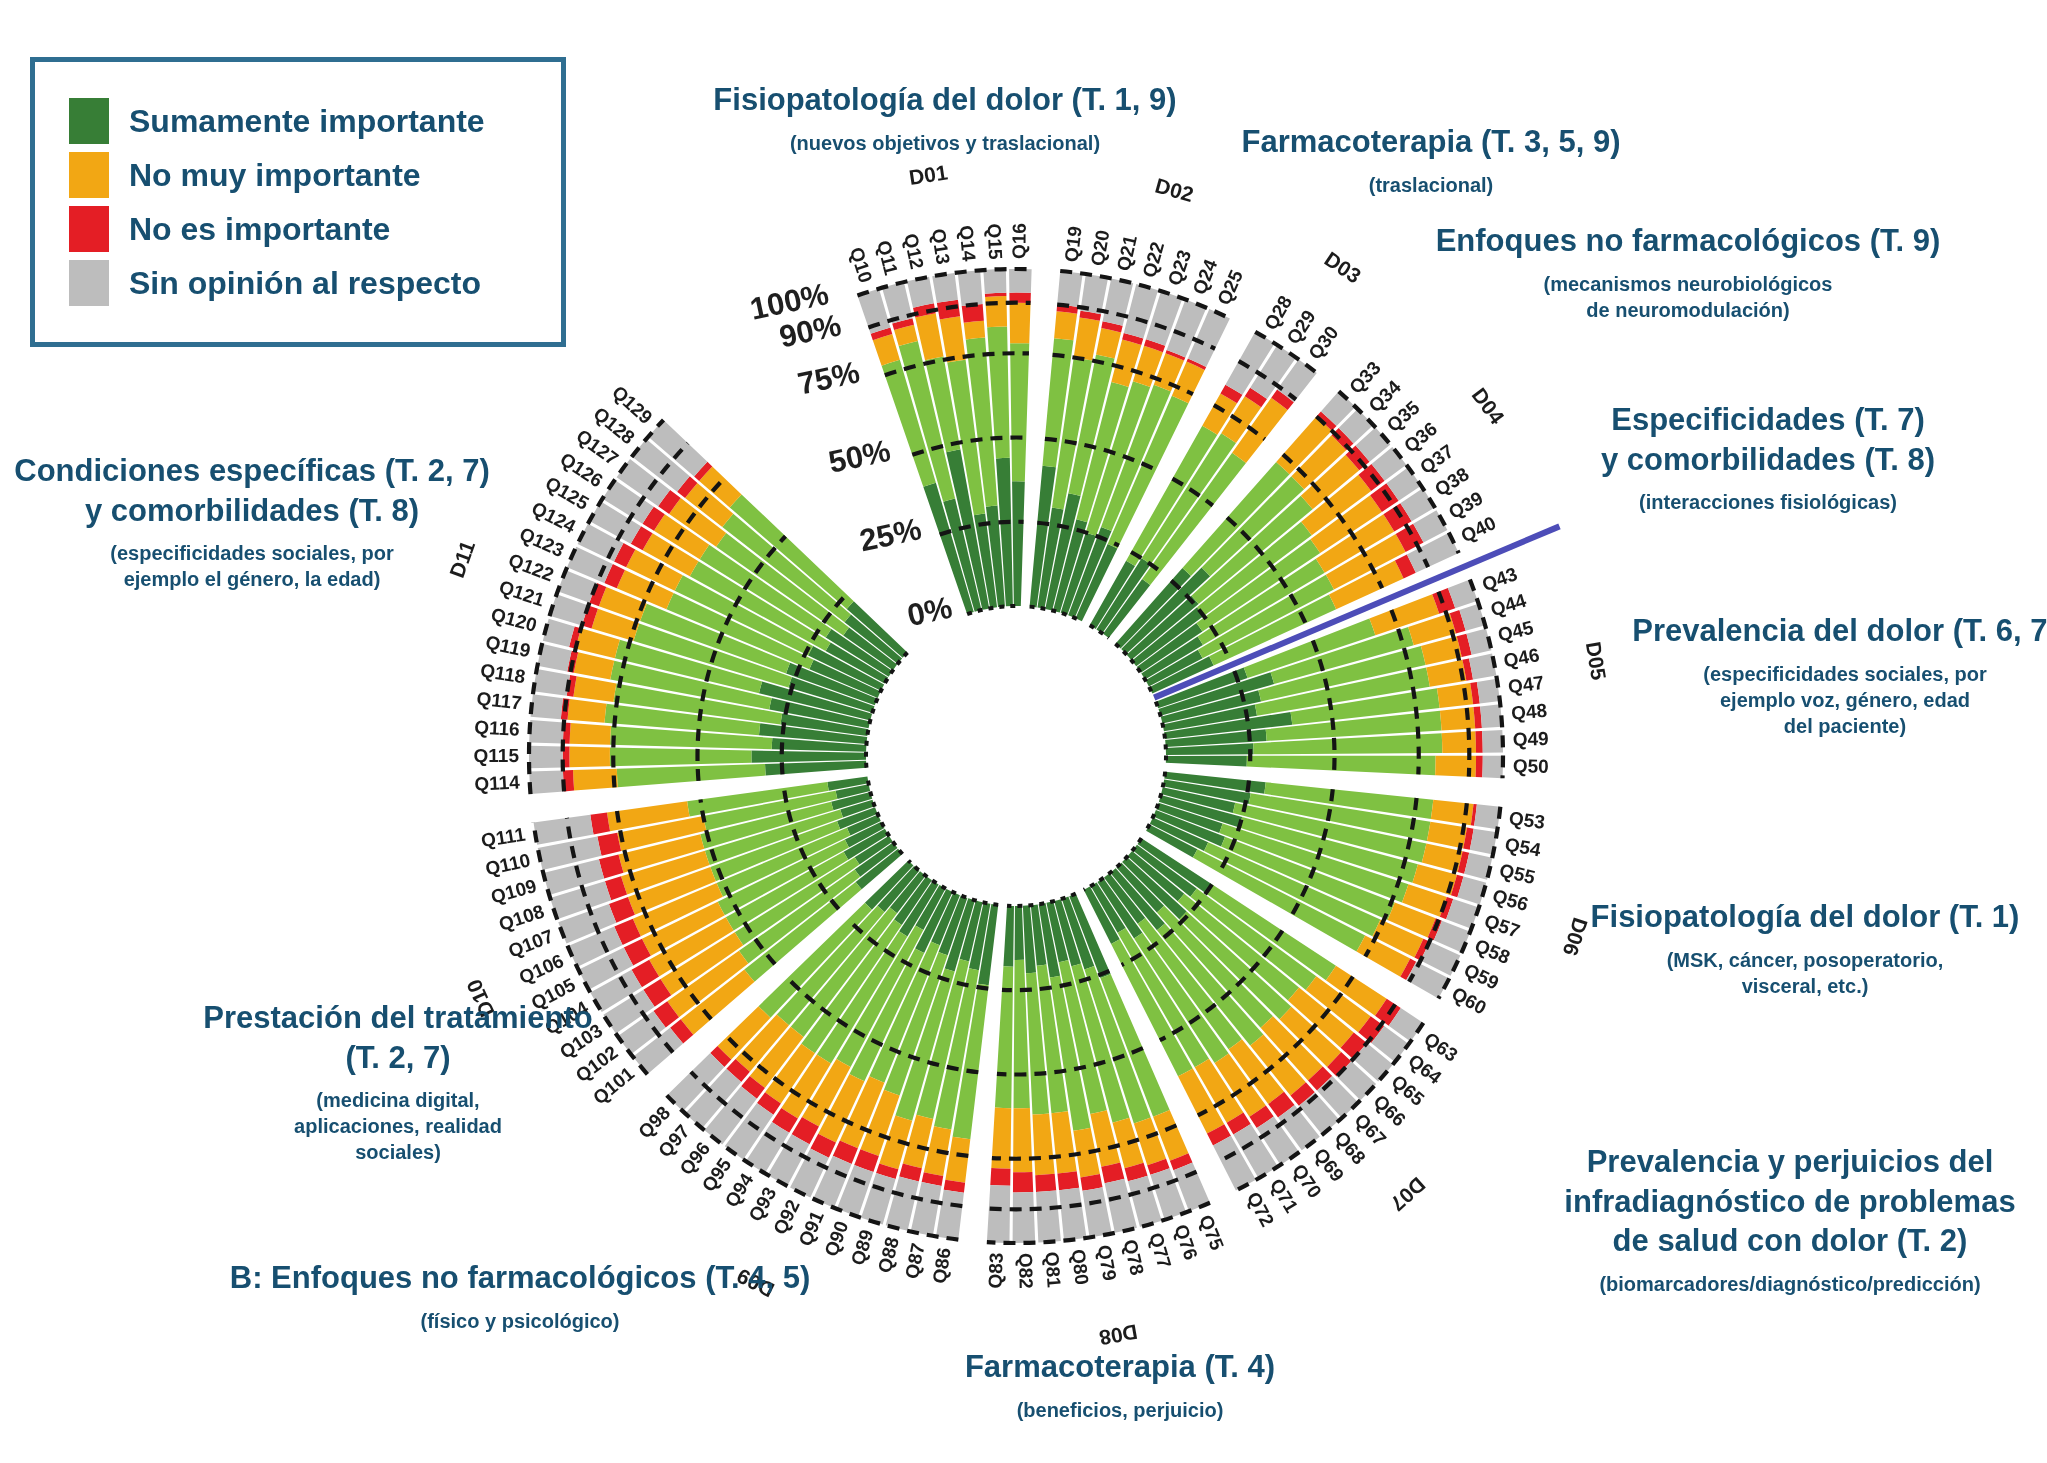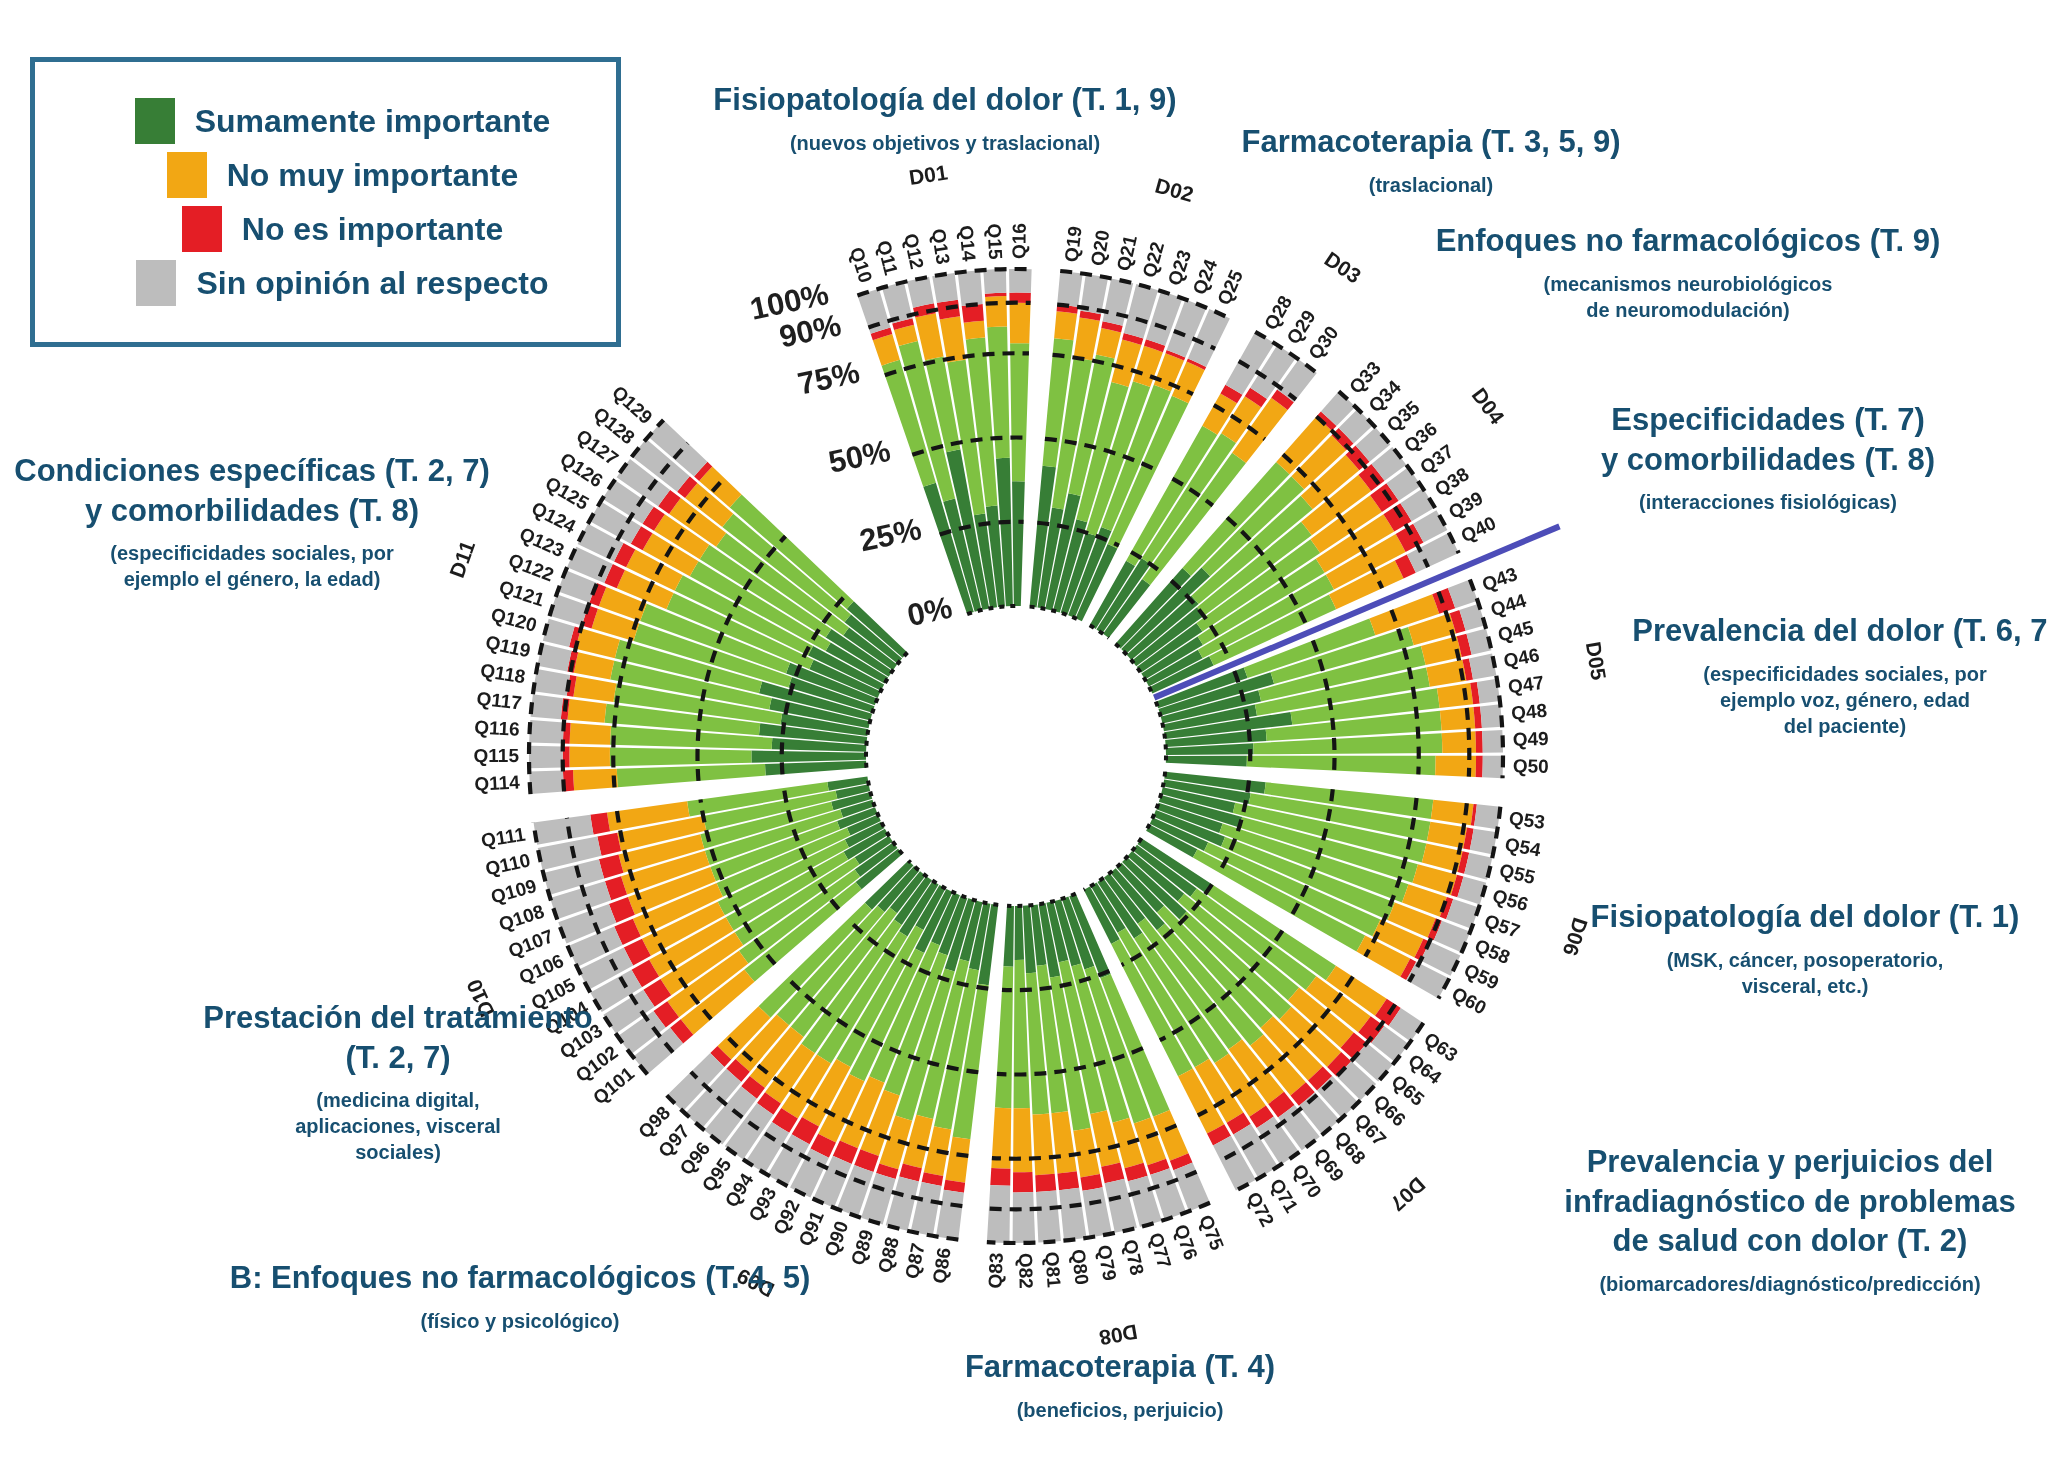--- a/index.html
+++ b/index.html
@@ -4,24 +4,24 @@
 <style>
   html,body{margin:0;padding:0;}
   body{
     width:2047px;height:1463px;background:#ffffff;
     font-family:"Liberation Sans", sans-serif;
     position:relative;overflow:hidden;
   }
   #stage{position:absolute;inset:0;}
   
   .legend-box{
-    position:absolute;left:30px;top:57px;width:591px;height:290px;
+    position:absolute;left:30px;top:57px;width:536px;height:290px;
     background:#ffffff;border:5px solid #2f6e91;box-sizing:border-box;
     display:flex;flex-direction:column;justify-content:center;
-    padding-left:34px;gap:8px;align-items:center;
+    padding-left:34px;gap:8px;
   }
   .legend-item{display:flex;align-items:center;gap:20px;height:46px;}
   .legend-swatch{width:40px;height:46px;flex:0 0 auto;}
   .legend-label{font-size:32px;font-weight:bold;color:#174f70;white-space:nowrap;}
   
   .annotation{position:absolute;transform:translate(-50%,-50%);text-align:center;color:#174f70;}
   .annotation .t{font-size:31px;font-weight:bold;line-height:1.28;}
   .annotation .s{font-size:20px;font-weight:bold;line-height:1.3;margin-top:10px;}
   svg text{font-family:"Liberation Sans", sans-serif;}
 </style>
@@ -835,21 +835,21 @@
           <div>(físico y psicológico)</div>
         </div>
       </div>
       <div class="annotation" style="left: 398px; top: 1082px; width: 440px;">
         <div class="t">
           <div>Prestación del tratamiento</div>
           <div>(T. 2, 7)</div>
         </div>
         <div class="s">
           <div>(medicina digital,</div>
-          <div>aplicaciones, visceral</div>
+          <div>aplicaciones, realidad</div>
           <div>sociales)</div>
         </div>
       </div>
       <div class="annotation" style="left: 252px; top: 522px; width: 500px;">
         <div class="t">
           <div>Condiciones específicas (T. 2, 7)</div>
           <div>y comorbilidades (T. 8)</div>
         </div>
         <div class="s">
           <div>(especificidades sociales, por</div>

